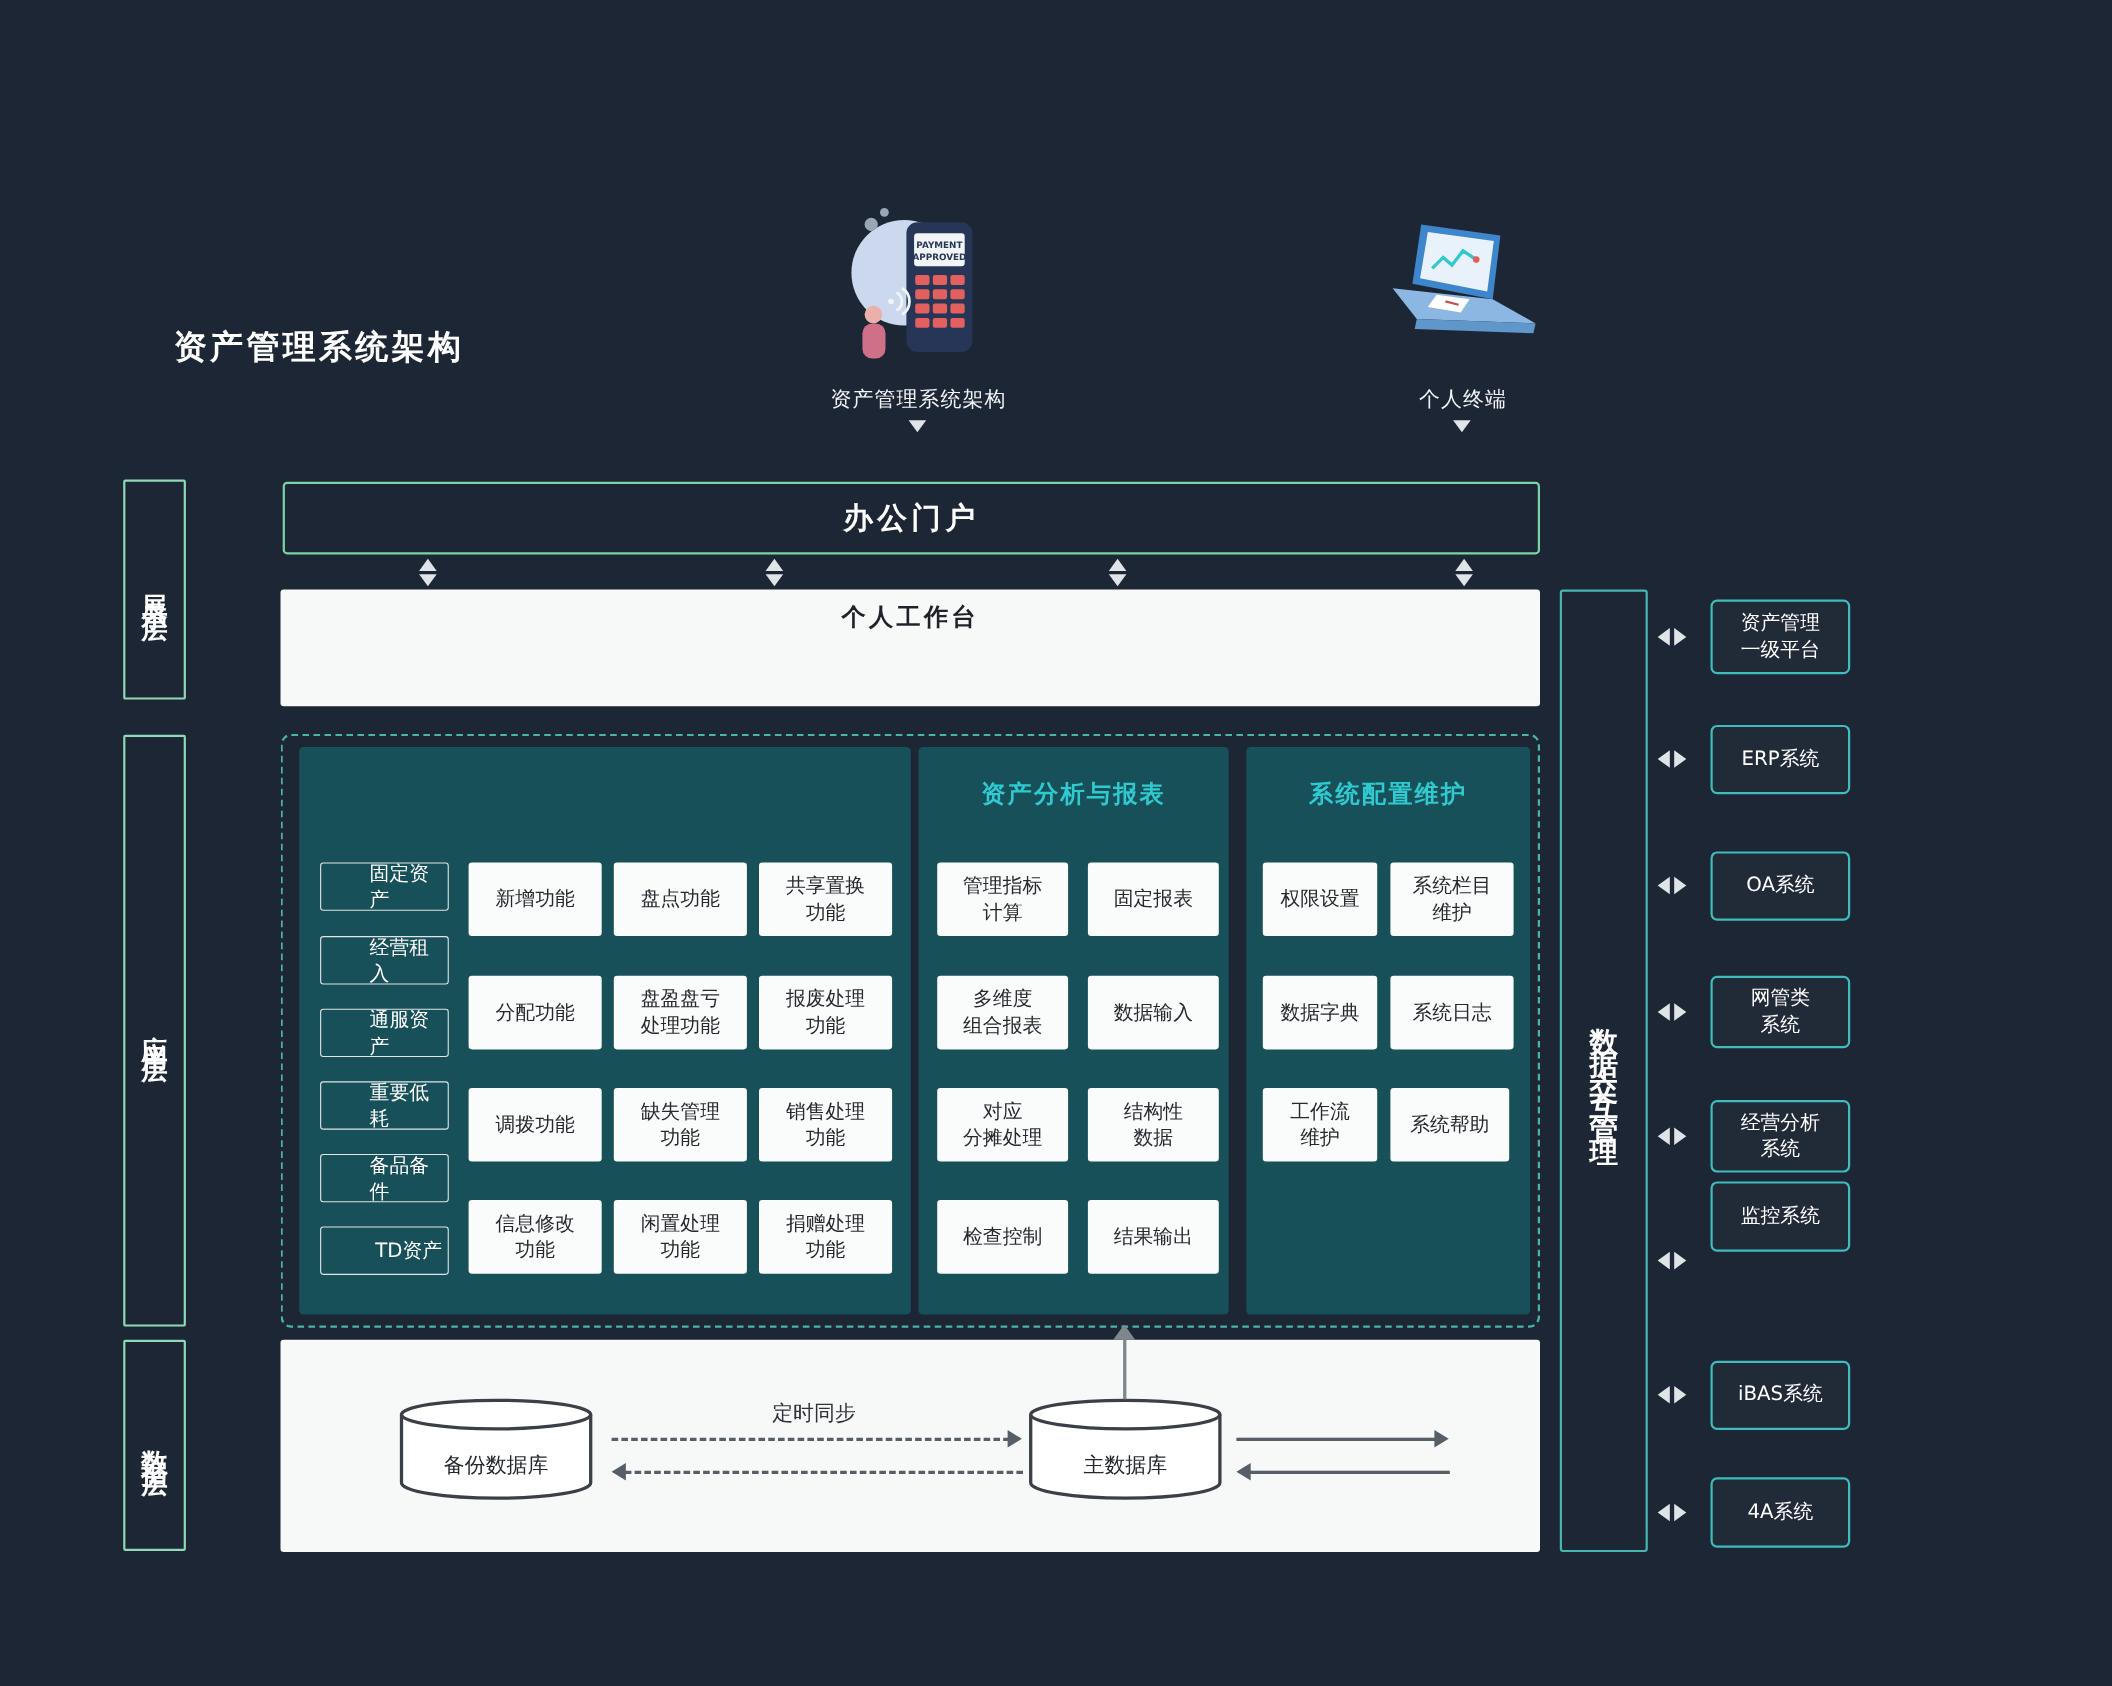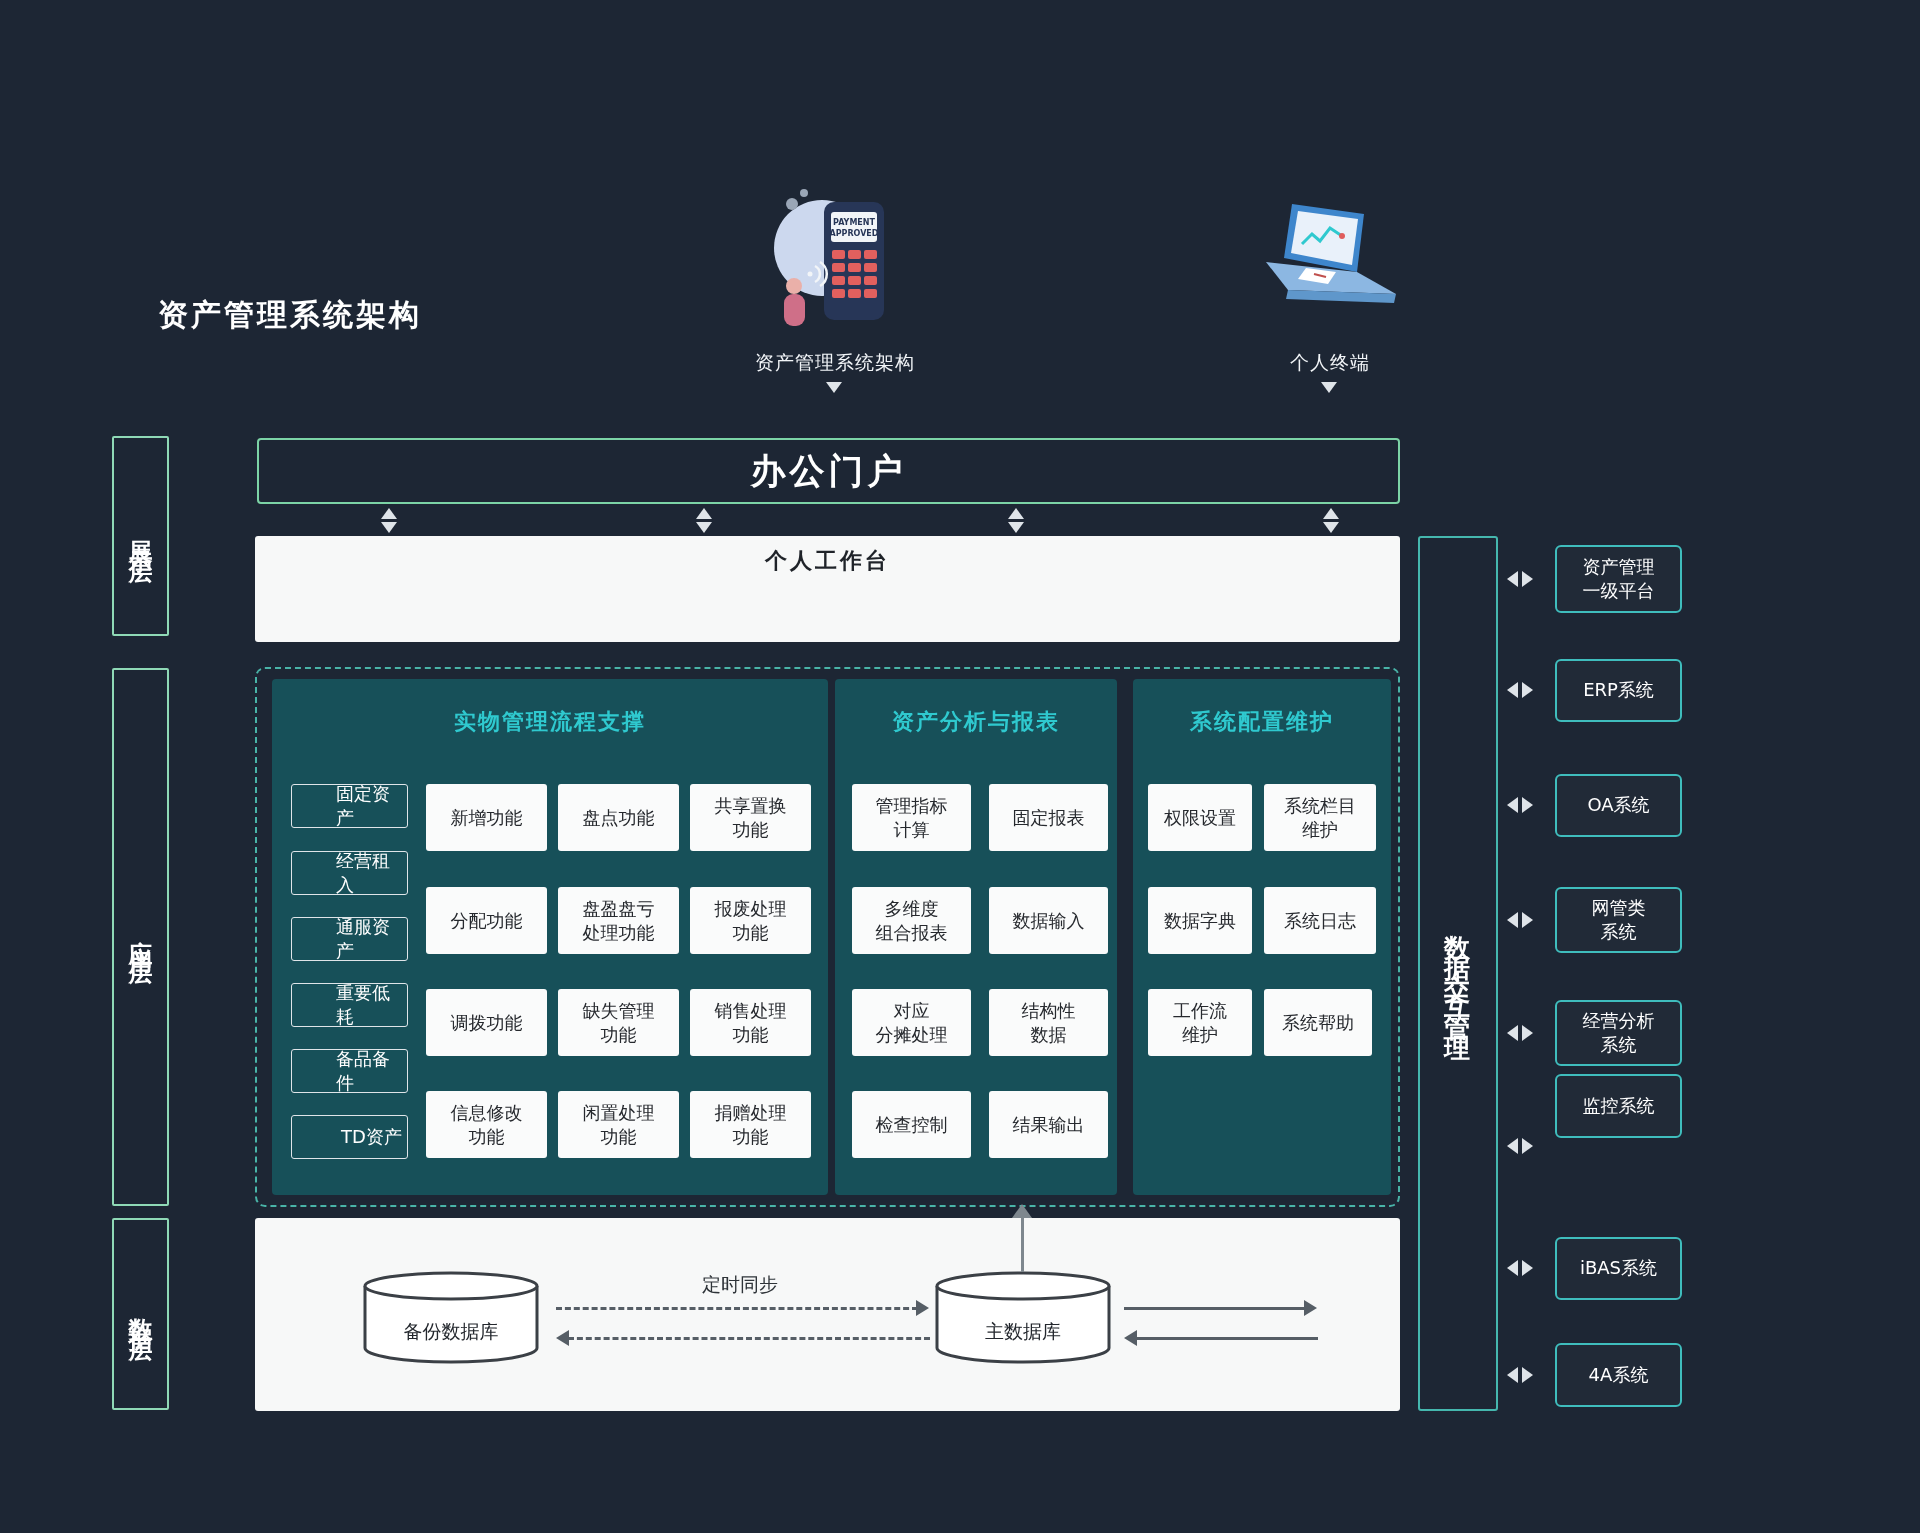--- a/index.html
+++ b/index.html
@@ -13,21 +13,21 @@
   .device-label { position:absolute; color:#f2f5f8; font-size:19px; text-align:center; letter-spacing:1px; }
 
   .layer-box { position:absolute; left:112px; width:57px; border:2px solid #8fd9b6; border-radius:2px;
                display:flex; align-items:center; justify-content:center; color:#ffffff;
                font-size:24px; font-weight:bold; }
   .vtext { writing-mode:vertical-rl; text-orientation:upright; letter-spacing:10px; }
   .vtext-wide { writing-mode:vertical-rl; text-orientation:upright; letter-spacing:20px; }
 
   .portal { position:absolute; left:257px; top:438px; width:1143px; height:66px; border:2px solid #7cd3a6;
             border-radius:4px; display:flex; align-items:center; justify-content:center;
-            color:#ffffff; font-size:35px; font-weight:bold; letter-spacing:4px; }
+            color:#ffffff; font-size:27px; font-weight:bold; letter-spacing:4px; }
 
   .vconn { position:absolute; top:508px; display:flex; flex-direction:column; align-items:center; gap:3px; }
 
   .workbench { position:absolute; left:255px; top:536px; width:1145px; height:106px; background:#f7f8f8; border-radius:3px; }
   .workbench-title { text-align:center; padding-top:10px; font-size:22px; font-weight:bold; color:#1f2329; letter-spacing:3px; }
   .workbench-items { display:flex; justify-content:space-between; padding:9px 22px 0 22px; gap:15px; }
   .wb-btn { flex:1; height:36px; background:#ffffff; border:1px solid #979ea6; border-radius:3px;
             display:flex; align-items:center; justify-content:center; font-size:18px; color:#23272d; white-space:nowrap; }
 
   .app-container { position:absolute; left:255px; top:667px; width:1145px; height:540px;
@@ -155,21 +155,20 @@
       <div class="tri tri-down-sm"></div>
     </div>
 
   <div class="workbench">
     <div class="workbench-title">个人工作台</div>
   </div>
 
   <div class="app-container"></div>
 
   <div class="panel" style="left:272px;width:556px;">
-    <div class="panel-title">实物管理流程支撑</div>
     <div class="cat-box" style="left:19px;top:105px;">固定资产</div>
     <div class="cat-box" style="left:19px;top:172px;">经营租入</div>
     <div class="cat-box" style="left:19px;top:238px;">通服资产</div>
     <div class="cat-box" style="left:19px;top:304px;">重要低耗</div>
     <div class="cat-box" style="left:19px;top:370px;">备品备件</div>
     <div class="cat-box" style="left:19px;top:436px;">TD资产</div>
 
     <div class="fn-box" style="left:154px;top:105px;">新增功能</div>
     <div class="fn-box" style="left:286px;top:105px;">盘点功能</div>
     <div class="fn-box" style="left:418px;top:105px;">共享置换

